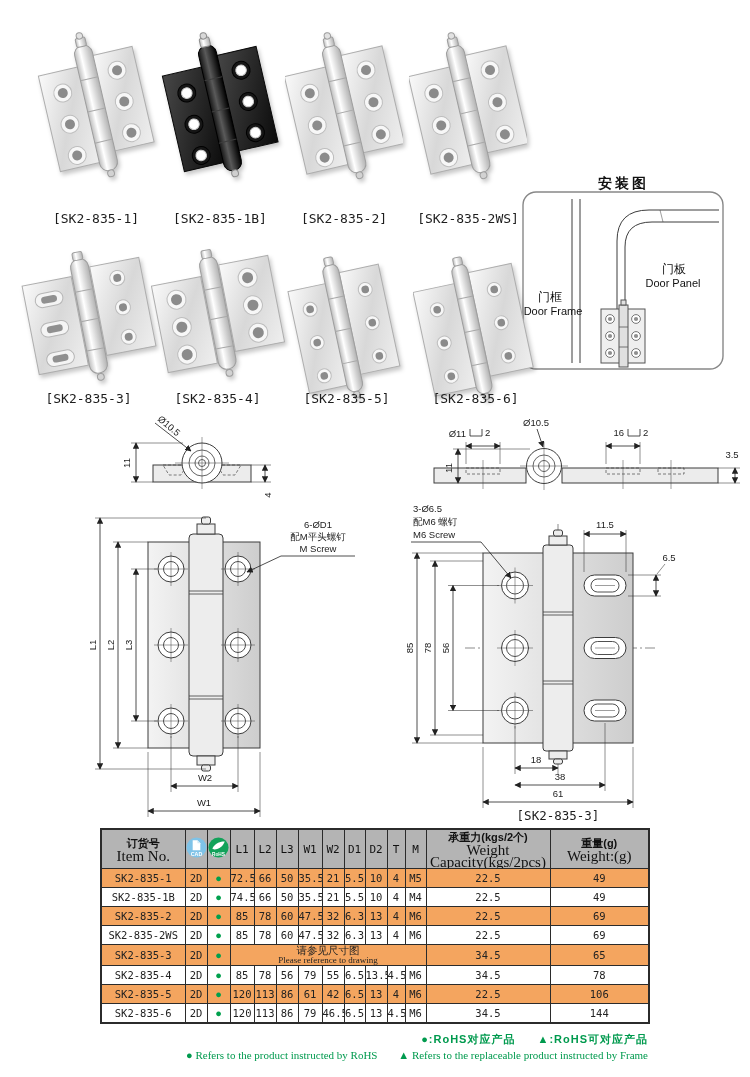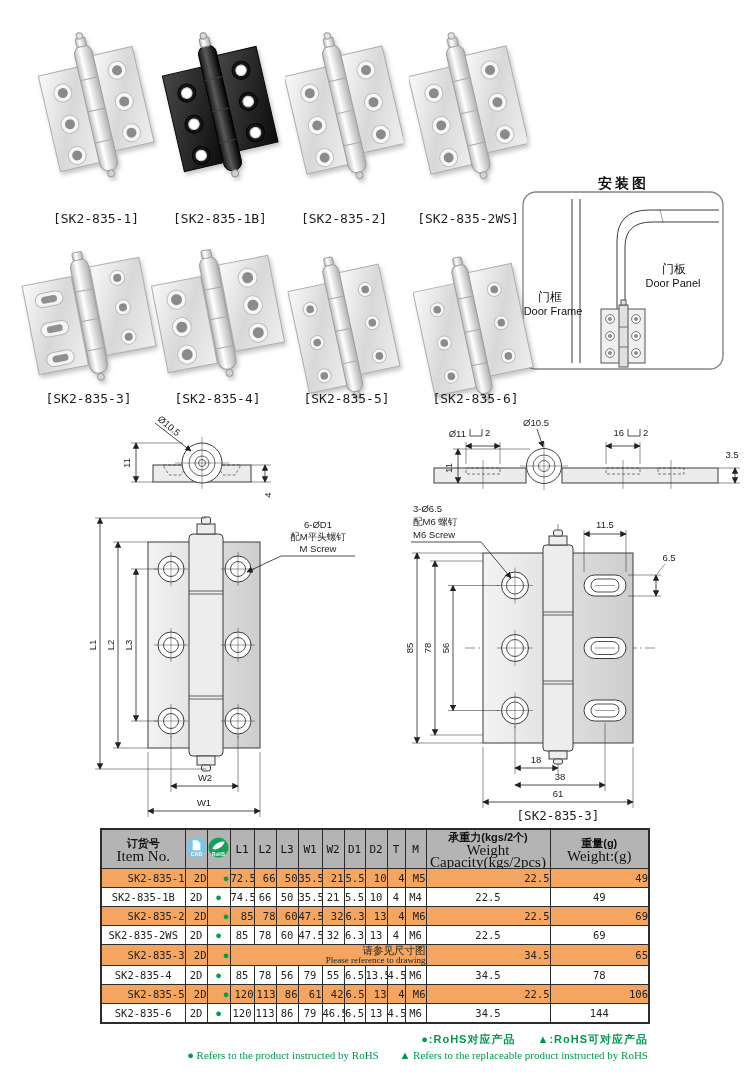--- a/index.html
+++ b/index.html
@@ -37,21 +37,21 @@
 
   
   .spec { position:absolute; left:100px; top:828px; width:548px; border-collapse:collapse;
           table-layout:fixed; border:2px solid #2b2b2b; }
   .spec th, .spec td { border:1px solid #2b2b2b; text-align:center; vertical-align:middle; overflow:hidden; padding:0; }
   .spec thead th { background:#b4b4b4; height:28px; color:#111; }
   .th-zh { font-size:11px; font-weight:bold; line-height:14px; }
   .th-en { font-size:15px; font-weight:normal; font-family:"Liberation Serif", serif; line-height:12px; }
   .th-dim { font-family:"DejaVu Sans Mono", monospace; font-size:11px; font-weight:normal; }
   .spec td { height:19px; font-size:10.5px; color:#222; font-family:"DejaVu Sans Mono", monospace; }
-  .spec tr.orange td { background:#f4a55f;text-align:right; }
+  .spec tr.orange td { background:#f4a55f; }
   .dot { color:#00a04d; font-size:11px; font-family:"Liberation Sans", sans-serif; }
   .note-zh { font-size:10.5px; font-family:"Liberation Sans", sans-serif; line-height:11px; }
   .note-en { font-size:9px; font-family:"Liberation Serif", serif; line-height:9px; }
 
   
   .legend { position:absolute; left:88px; top:1032px; width:560px; text-align:right; color:#009a4e; }
   .legend-zh { font-size:11px; font-weight:bold; letter-spacing:1px; }
   .legend-en { font-size:11px; font-family:"Liberation Serif", serif; margin-top:2px; }
   .gap { margin-left:18px; }
 </style>
@@ -780,17 +780,17 @@
     </tbody>
   </table>
 
   <div class="legend">
     <div class="legend-zh">
       <span>●:RoHS对应产品</span>
       <span class="gap">▲:RoHS可对应产品</span>
     </div>
     <div class="legend-en">
       <span>● Refers to the product instructed by RoHS</span>
-      <span class="gap">▲ Refers to the replaceable product instructed by RoHS</span>
+      <span class="gap">▲ Refers to the replaceable product instructed by Frame</span>
     </div>
   </div>
 
 </div>
 
 </body></html>

